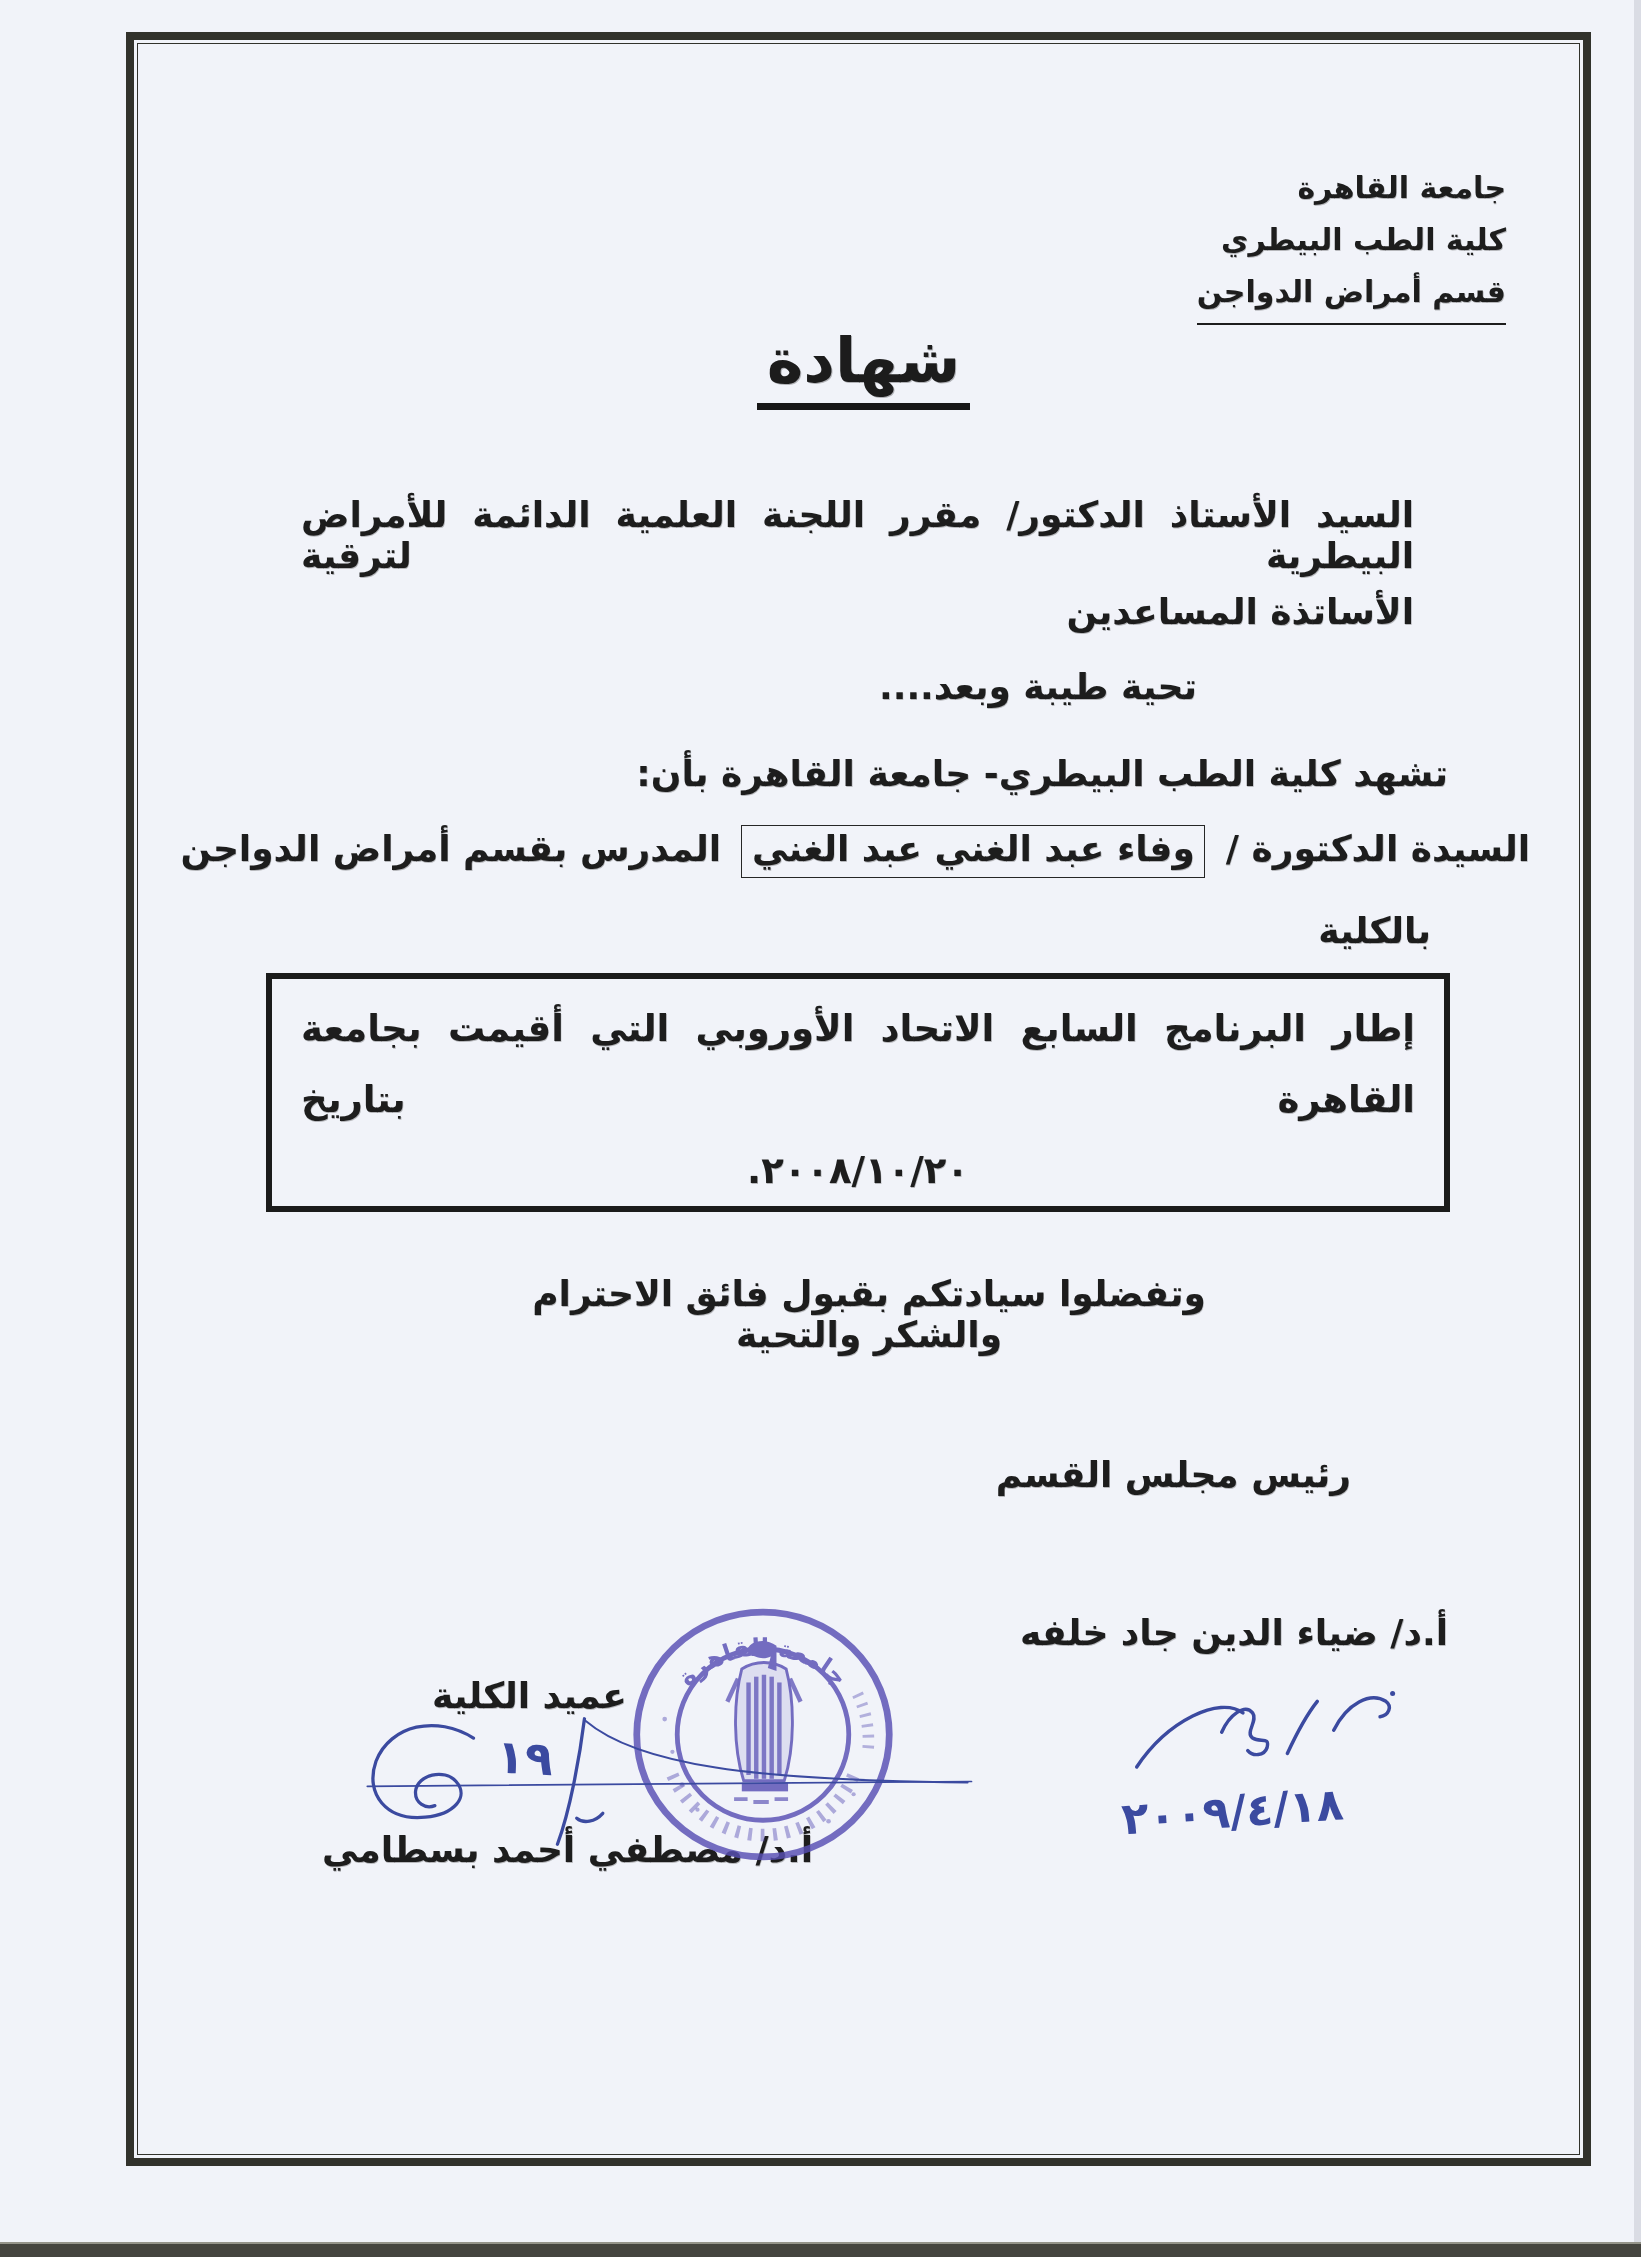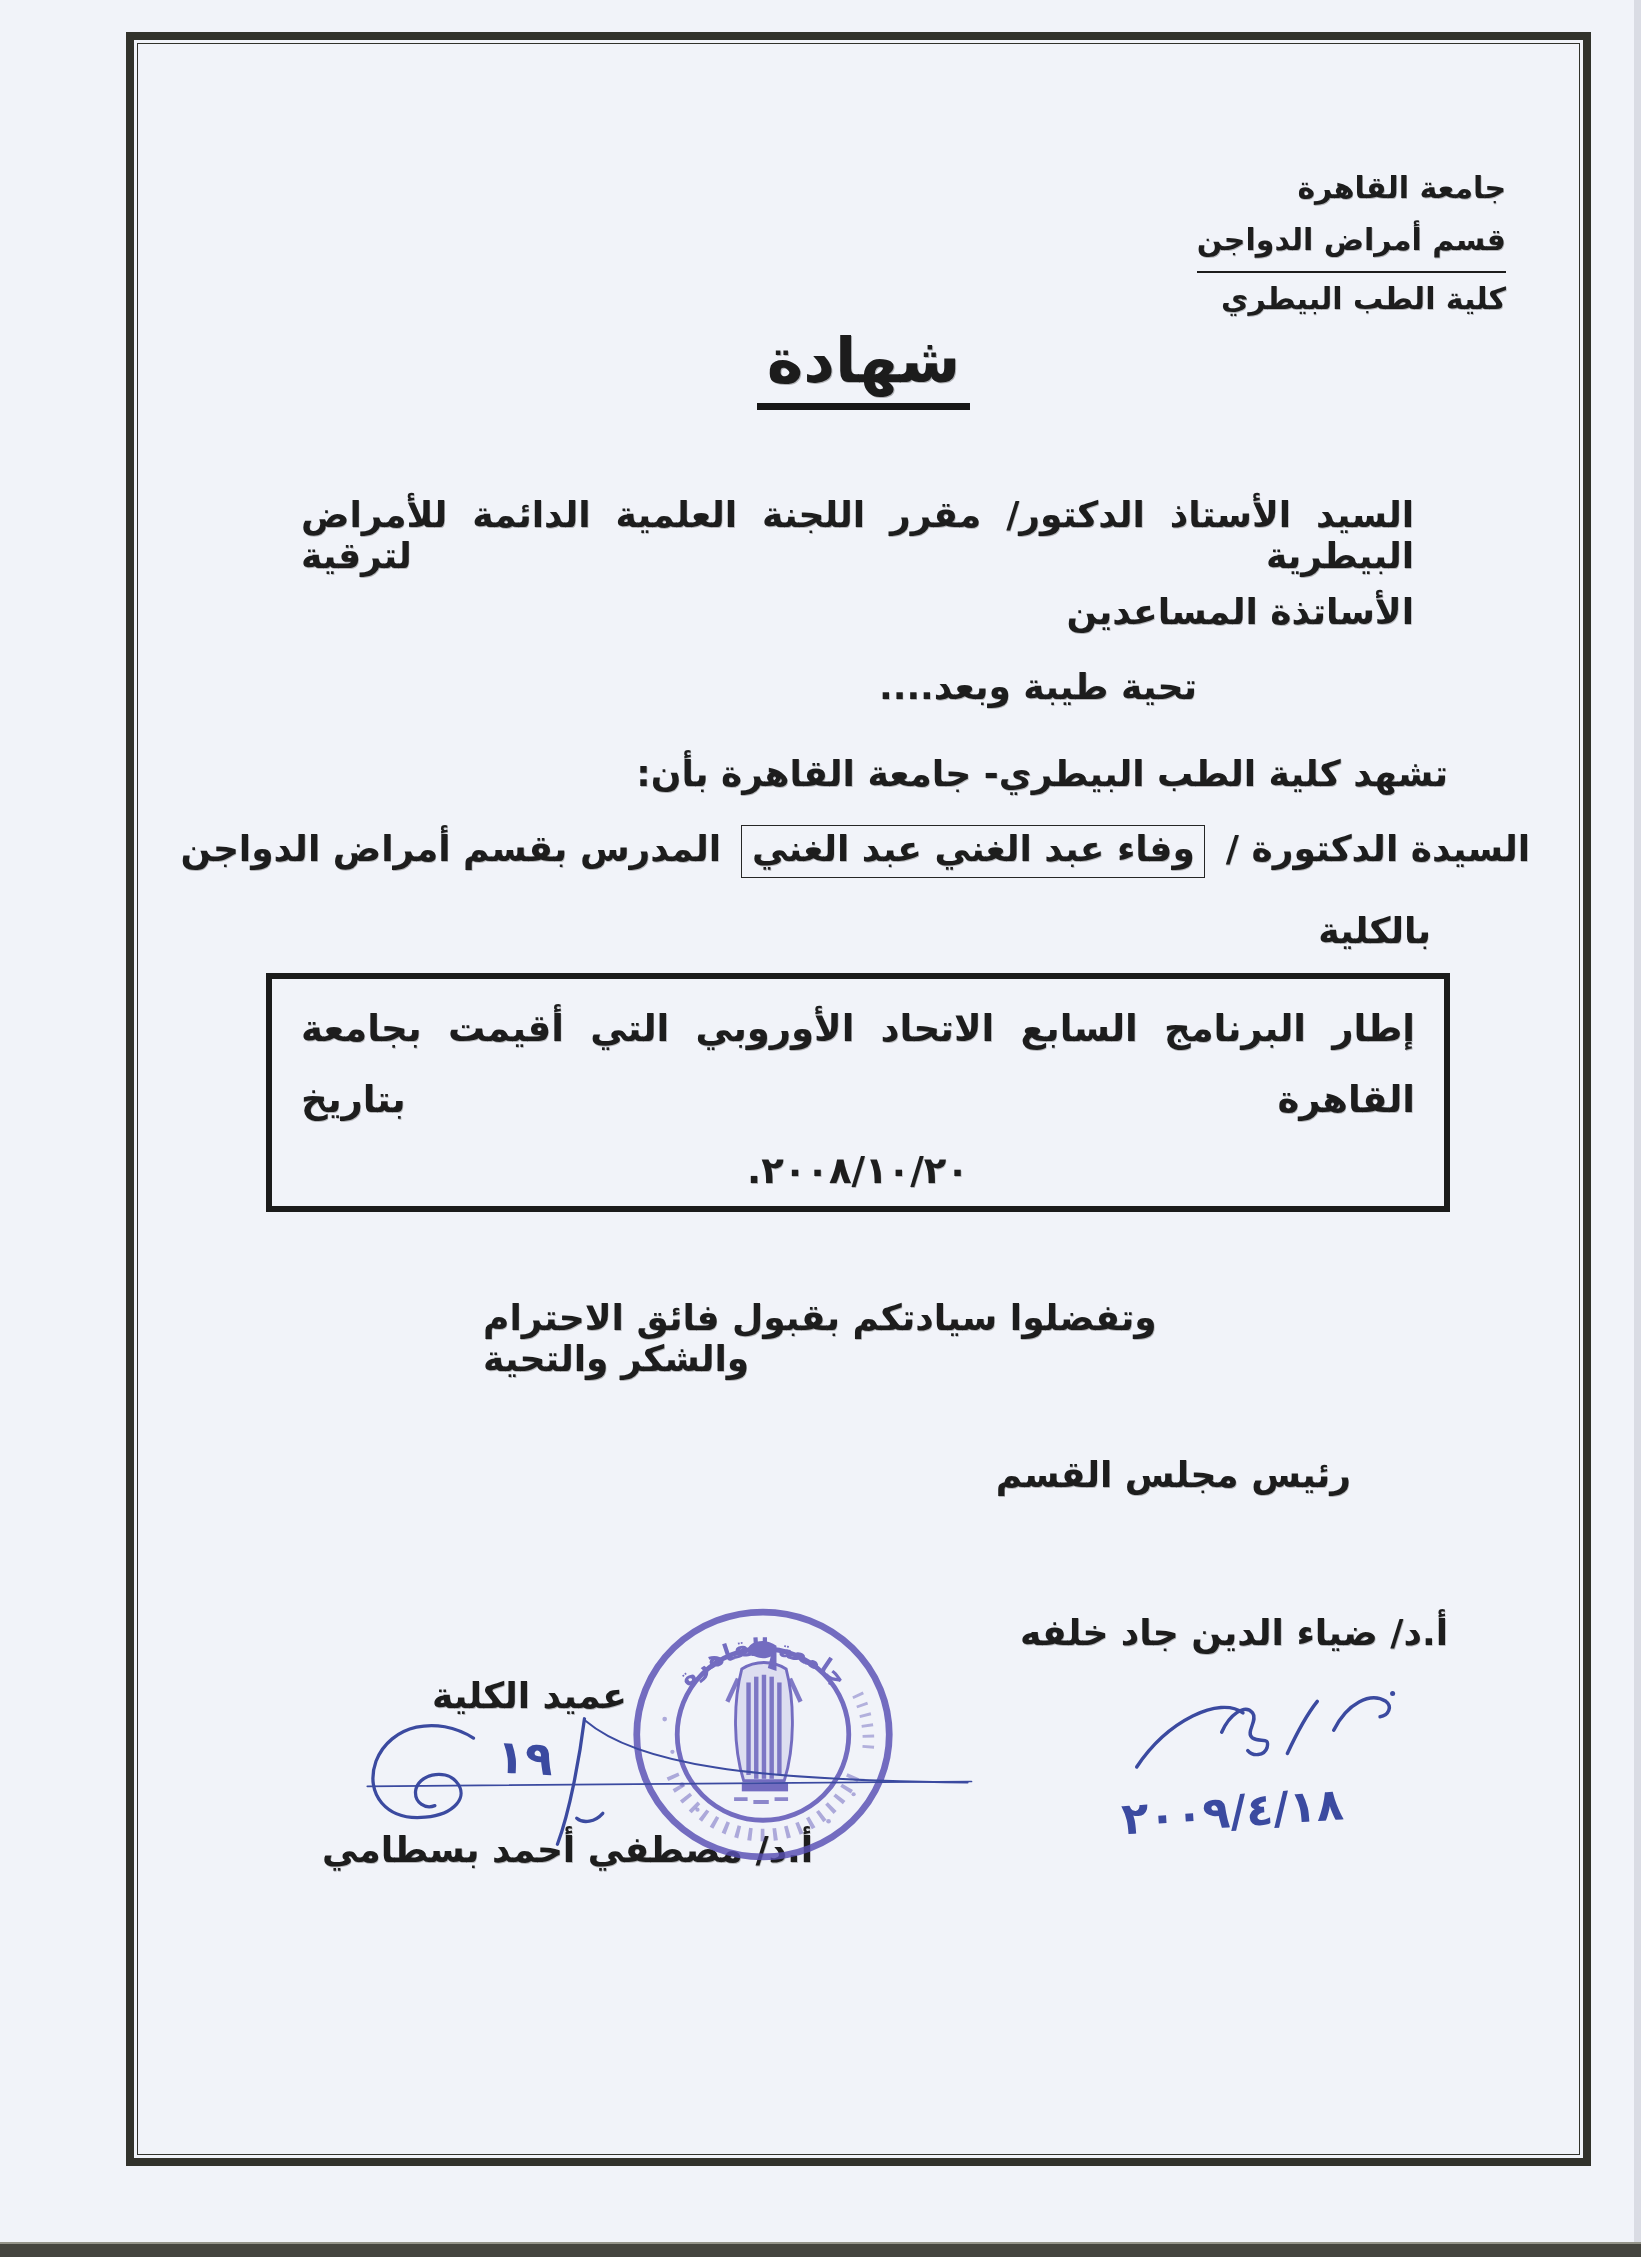--- a/index.html
+++ b/index.html
@@ -37,22 +37,22 @@
 </style>
 </head>
 <body>
 
 <div class="frame">
   <div class="frame-inner"></div>
 </div>
 
 <div class="abs ar ink letterhead">
   <div>جامعة القاهرة</div>
+  <div>كلية الطب البيطري</div>
   <div><span class="dept">قسم أمراض الدواجن</span></div>
-  <div>كلية الطب البيطري</div>
 </div>
 
 <div class="abs title-wrap ar">
   <span>شهادة</span>
 </div>
 
 <div class="abs ar ink fs-body just" style="top:494px;left:301px;right:227px;">السيد الأستاذ الدكتور/ مقرر اللجنة العلمية الدائمة للأمراض البيطرية لترقية</div>
 <div class="abs ar ink fs-body" style="top:591px;right:227px;">الأساتذة المساعدين</div>
 <div class="abs ar ink fs-body" style="top:666px;right:444px;">تحية طيبة وبعد....</div>
 
@@ -63,21 +63,21 @@
   <span class="name-box">وفاء عبد الغني عبد الغني</span>
   <span>المدرس بقسم أمراض الدواجن</span>
 </div>
 <div class="abs ar ink fs-body" style="top:910px;right:210px;">بالكلية</div>
 
 <div class="abs ar stmt-box">
   <div class="ink line just">إطار البرنامج السابع الاتحاد الأوروبي التي أقيمت بجامعة القاهرة بتاريخ</div>
   <div class="ink line" style="text-align:center;">٢٠٠٨/١٠/٢٠.</div>
 </div>
 
-<div class="abs ar ink fs-body" style="top:1273px;left:483px;width:772px;text-align:left;margin-top:24px;">وتفضلوا سيادتكم بقبول فائق الاحترام والشكر والتحية</div>
+<div class="abs ar ink fs-body" style="top:1273px;left:483px;width:772px;text-align:center;">وتفضلوا سيادتكم بقبول فائق الاحترام والشكر والتحية</div>
 
 <div class="abs ar ink fs-body" style="top:1454px;right:290px;">رئيس مجلس القسم</div>
 <div class="abs ar ink fs-body" style="top:1612px;right:193px;margin-left:29px;">أ.د/ ضياء الدين جاد خلفه</div>
 
 <svg class="abs" style="left:1067px;top:1682px;" width="348" height="169" viewBox="0 0 360 175">
   <g class="pen" stroke-width="3.6">
     <path d="M 72 88 C 104 40 158 14 182 32"></path>
     <path d="M 160 52 c 8 -18 24 -30 32 -20 c 6 8 -8 20 0 26 c 8 5 18 -2 15 10 c -3 9 -15 9 -20 3"></path>
     <path d="M 228 74 C 240 48 251 30 259 20"></path>
     <path d="M 276 50 C 290 22 314 10 330 20 c 7 5 3 15 -6 16"></path>

